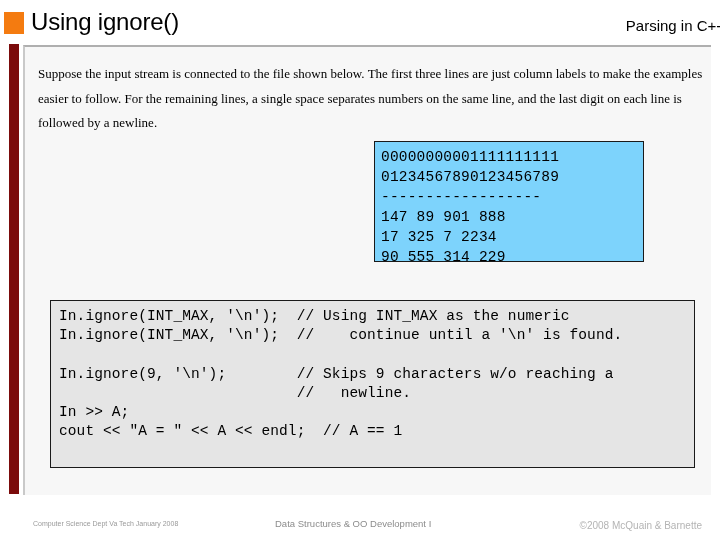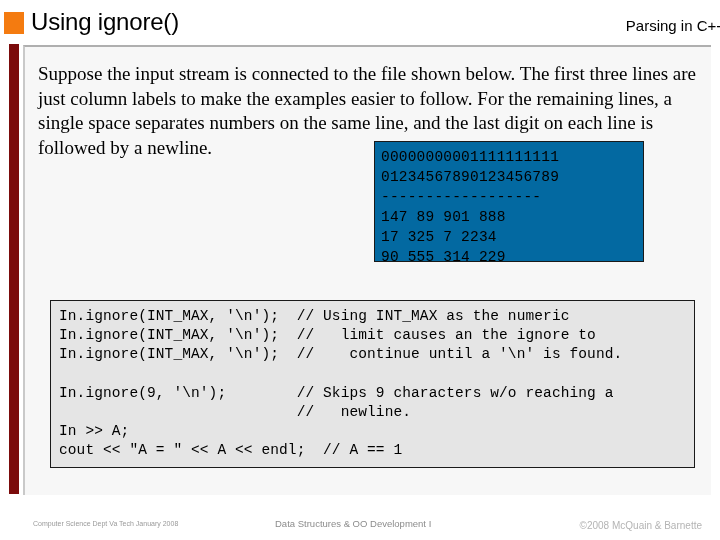--- a/index.html
+++ b/index.html
@@ -80,34 +80,34 @@
     box-sizing: border-box;
   }
 
   
   .body-text {
     position: absolute;
     left: 13px;
     top: 15px;
     width: 668px;
     font-family: "Liberation Serif", serif;
-    font-size: 19px;
+    font-size: 13px;
     line-height: 24.5px;
     color: #000000;
     text-align: left;
   }
 
   
   .file-box {
     position: absolute;
     left: 349px;
     top: 94px;
     width: 270px;
     height: 121px;
-    background: #0369a1;
+    background: #7dd3fc;
     border: 1.5px solid #1a1a1a;
     box-sizing: border-box;
     padding: 5px 0 0 6px;
   }
   .file-box .mono-line {
     font-family: "Liberation Mono", monospace;
     font-size: 14.5px;
     line-height: 20px;
     color: #000000;
     white-space: pre;
@@ -193,21 +193,20 @@
     <div class="mono-line">00000000001111111111</div>
     <div class="mono-line">01234567890123456789</div>
     <div class="mono-line">------------------</div>
     <div class="mono-line">147 89 901 888</div>
     <div class="mono-line">17 325 7 2234</div>
     <div class="mono-line">90 555 314 229</div>
   </div>
 
   <div class="code-box">
     <div class="code-line">In.ignore(INT_MAX, '\n');  // Using INT_MAX as the numeric</div>
-    <div class="code-line">In.ignore(INT_MAX, '\n');  //   limit causes an the ignore to</div>
     <div class="code-line">In.ignore(INT_MAX, '\n');  //    continue until a '\n' is found.</div>
     <div class="code-line"></div>
     <div class="code-line">In.ignore(9, '\n');        // Skips 9 characters w/o reaching a</div>
     <div class="code-line">                           //   newline.</div>
     <div class="code-line">In &gt;&gt; A;</div>
     <div class="code-line">cout &lt;&lt; "A = " &lt;&lt; A &lt;&lt; endl;  // A == 1</div>
   </div>
 
 </div>
 

